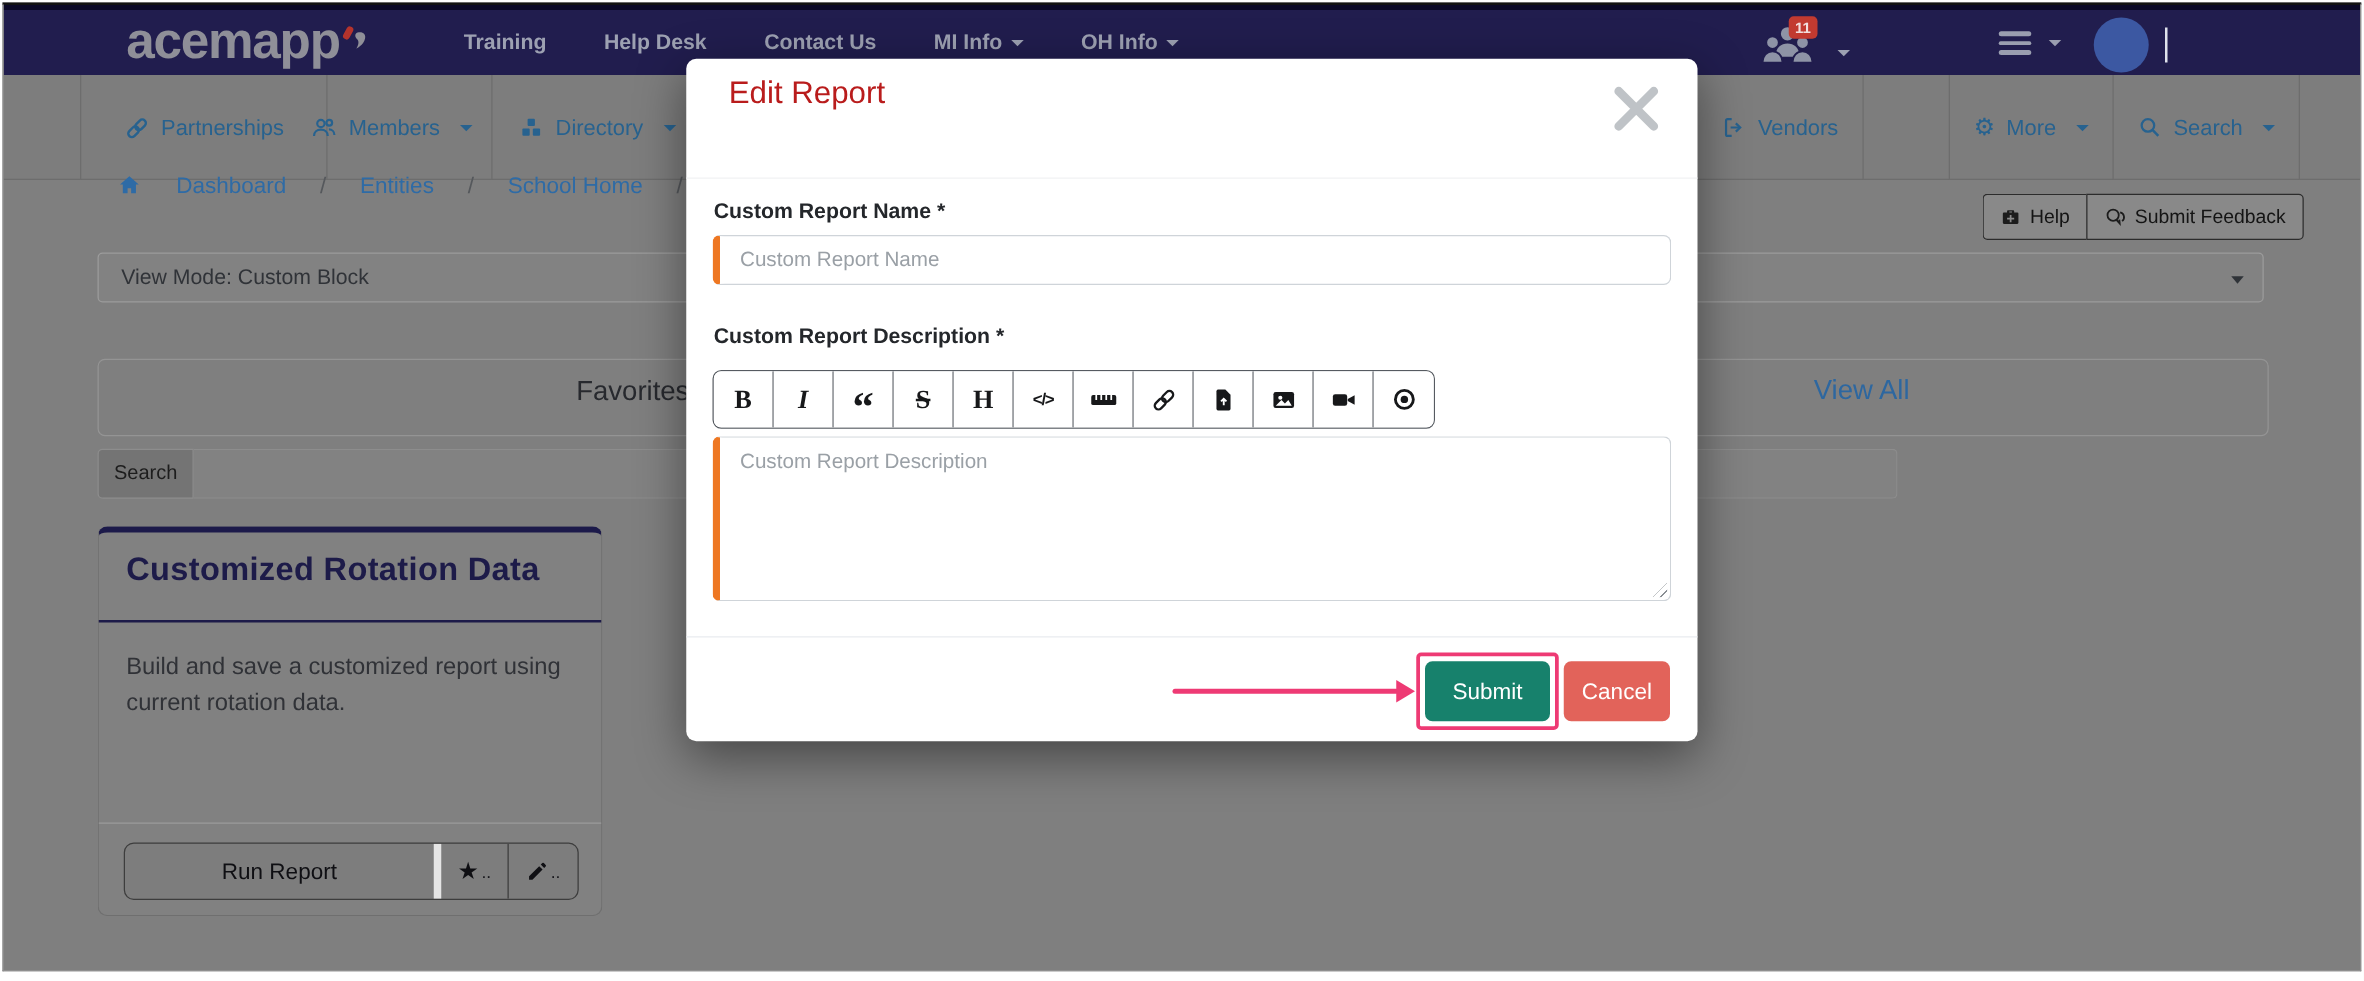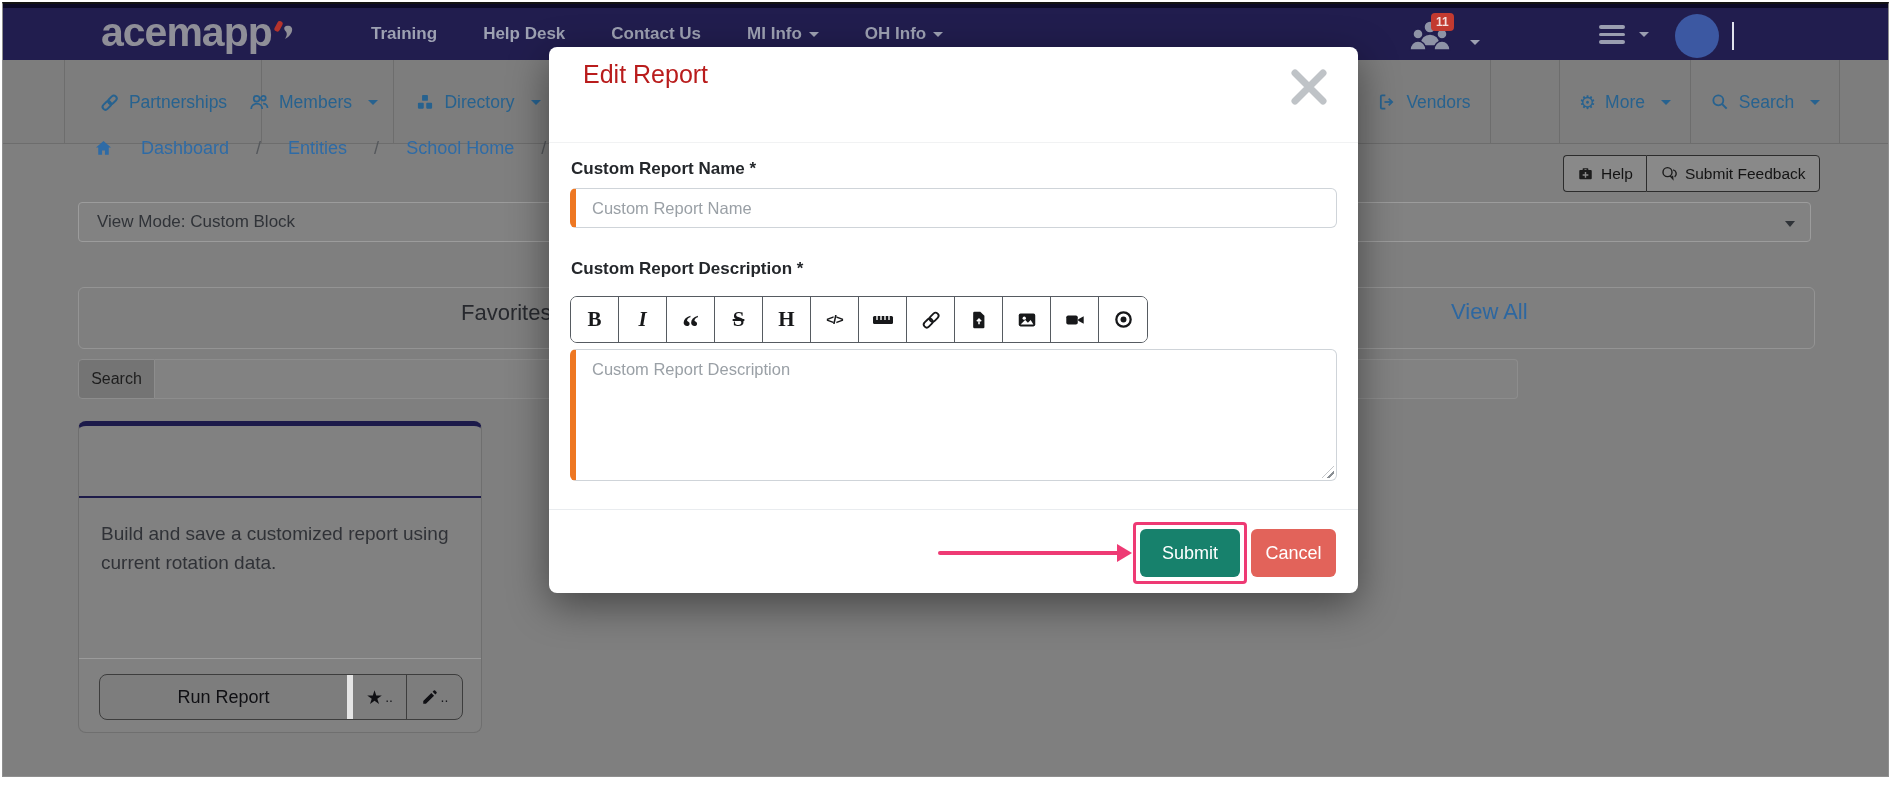--- a/index.html
+++ b/index.html
@@ -37,21 +37,21 @@
 
   
   .crumbs{left:90px;top:134px;display:flex;align-items:flex-start;gap:27px;font-size:18px;}
   .crumb{color:#2e6ba6;cursor:pointer;}
   .sep{color:#55585c;}
 
   
   .top-actions{left:1560px;top:151px;height:37px;display:flex;}
   .tab-btn{display:flex;align-items:center;gap:7px;padding:0 13px;background:#898989;border:1px solid #2c2c2c;
            color:#141414;font-size:15.5px;cursor:pointer;box-sizing:border-box;}
-  .tab-btn.lft{border-radius:4px 0 0 4px;border-right:none;}
+  .tab-btn.lft{border-radius:4px 0 0 4px;border-right:none;margin-left:23px;}
   .tab-btn.rgt{border-radius:0 4px 4px 0;}
 
   
   .viewmode{left:75px;top:198px;width:1733px;height:40px;background:#828282;border:1px solid #9c9c9c;border-radius:4px;
             display:flex;align-items:center;padding:0 18px;font-size:17px;color:#303338;box-sizing:border-box;cursor:pointer;}
   .vm-caret{position:absolute;right:15px;top:18px;border-left:5px solid transparent;border-right:5px solid transparent;
             border-top:6px solid #2f3338;}
 
   
   .fav-panel{left:75px;top:283px;width:1737px;height:62px;border:1px solid #949494;border-radius:6px;box-sizing:border-box;}
@@ -269,20 +269,21 @@
   <div class="abs fav-panel"></div>
   <span class="abs fav-title">Favorites</span>
   <span class="abs fav-viewall">View All</span>
 
   <div class="abs search-group">
     <div class="search-addon">Search</div>
     <input class="search-input" style="">
   </div>
 
   <div class="abs card">
+    <div class="abs card-title">Customized Rotation Data</div>
     <div class="abs card-hr"></div>
     <div class="abs card-desc">Build and save a customized report using current rotation data.</div>
     <div class="abs card-fhr"></div>
     <div class="abs card-btns">
       <div class="cbtn run">Run Report</div>
       <div class="cbtn star">
         <span>★</span>
         <span class="dots">..</span>
       </div>
       <div class="cbtn edit">

